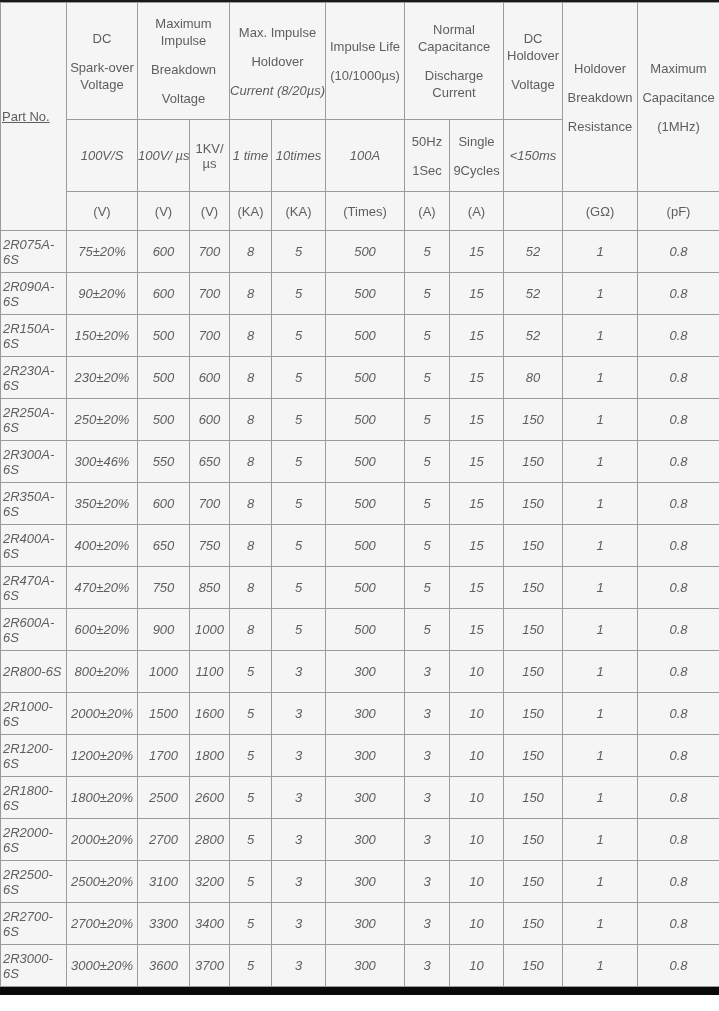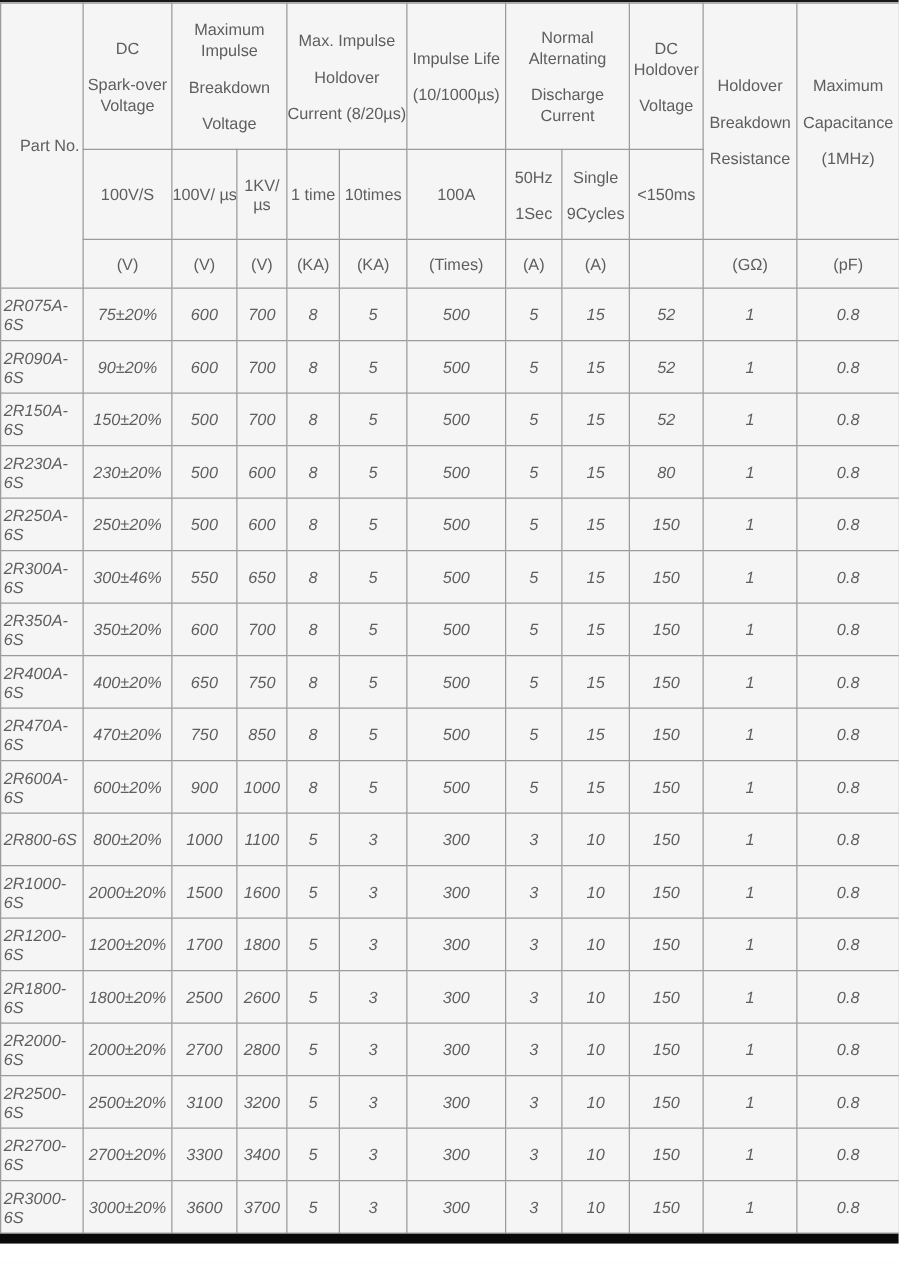--- a/index.html
+++ b/index.html
@@ -34,23 +34,23 @@
     padding:0;
     color:var(--txt);
     overflow:hidden;
   }
   tr.h1{height:117px;}
   tr.h2{height:72px;}
   tr.h3{height:39px;}
   tbody tr{height:42px;font-style:italic;}
   .hp{line-height:17px;}
   .hp + .hp{margin-top:12px;}
-  th.part{text-align:left;padding-left:15px;}
+  th.part{text-align:left;padding-left:1px;text-decoration:underline;}
   td.partcol{text-align:left;padding-left:2px;}
-  .nw{white-space:nowrap;}
+  .nw{white-space:nowrap;font-style:italic;}
 </style>
 </head>
 <body>
 
 <div class="top-bar"></div>
 
 <table>
   <colgroup>
     <col style="width:66px">
       <col style="width:71px">
@@ -82,21 +82,21 @@
       <th colspan="2">
         <div class="hp">Max. Impulse</div>
         <div class="hp">Holdover</div>
         <div class="hp nw">Current (8/20µs)</div>
       </th>
       <th>
         <div class="hp">Impulse Life</div>
         <div class="hp">(10/1000µs)</div>
       </th>
       <th colspan="2">
-        <div class="hp">Normal Alternating</div>
+        <div class="hp">Normal Capacitance</div>
         <div class="hp">Discharge Current</div>
       </th>
       <th>
         <div class="hp">DC Holdover</div>
         <div class="hp">Voltage</div>
       </th>
       <th rowspan="2">
         <div class="hp">Holdover</div>
         <div class="hp">Breakdown</div>
         <div class="hp">Resistance</div>

